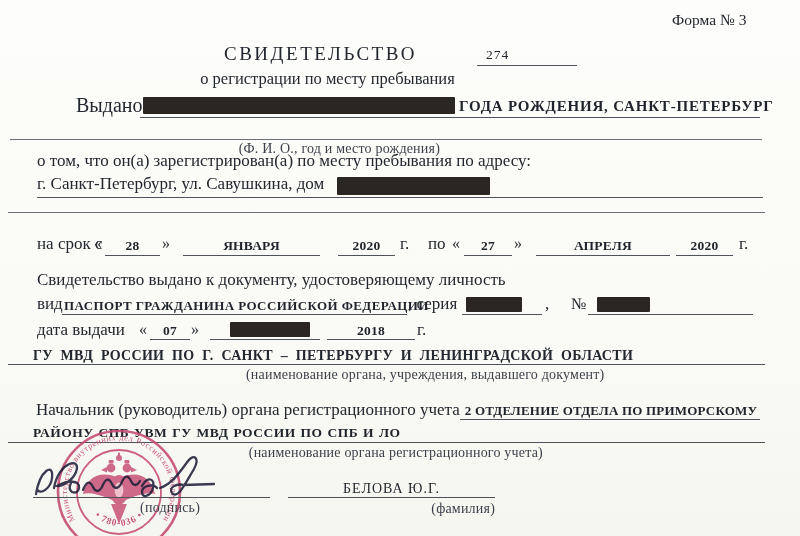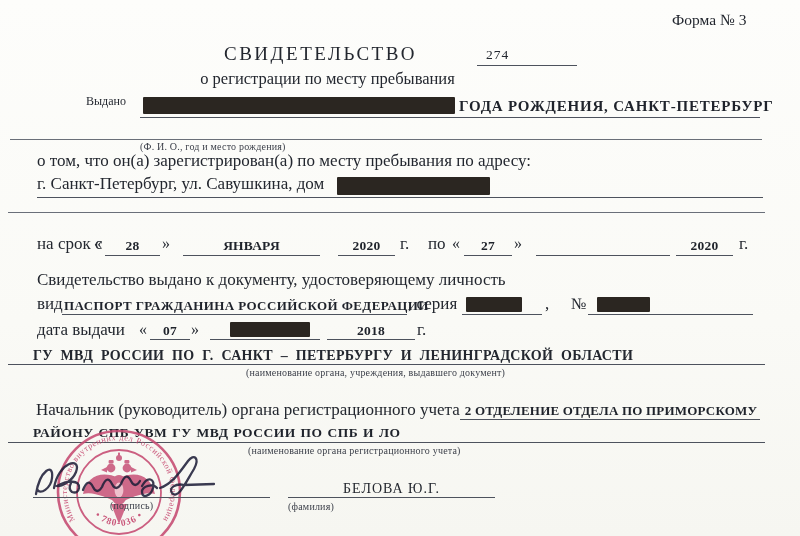--- a/index.html
+++ b/index.html
@@ -4,40 +4,40 @@
 <style>
   html,body{margin:0;padding:0;background:#e9e9e6;}
   .page{
     position:relative;width:800px;height:536px;overflow:hidden;
     background:linear-gradient(180deg,#fdfdfb 0%,#fafaf6 60%,#f6f6f1 100%);
     font-family:"Liberation Serif","DejaVu Serif",serif;
     color:#23272f;
   }
   .abs{position:absolute;white-space:nowrap;}
   .txt{font-size:17px;color:#23272f;}
-  .cap{font-size:10px;color:#3b3f49;text-align:left;letter-spacing:.2px;}
+  .cap{font-size:14px;color:#3b3f49;text-align:right;letter-spacing:.2px;}
   .hline{border-top:1.6px solid #4d525d;height:0;}
   .bv{font-weight:bold;color:#1f232b;letter-spacing:.2px;font-size:13.5px;text-align:center;}
   .redact{background:#2b2621;border-radius:1px;}
   .q{font-size:16px;color:#2a2e36;}
   svg text{font-family:"Liberation Serif","DejaVu Serif",serif;}
 </style>
 </head>
 <body>
 
 <div class="page">
 
   <div class="abs txt" style="left:672px;top:11px;font-size:15.5px;">Форма № 3</div>
 
   <div class="abs" style="left:224px;top:43px;font-size:19px;letter-spacing:2.5px;">СВИДЕТЕЛЬСТВО</div>
   <div class="abs" style="left:486px;top:47px;font-size:13.5px;letter-spacing:1px;">274</div>
   <div class="abs hline" style="left:477px;top:65px;width:100px;"></div>
   <div class="abs" style="left:155px;top:69px;width:345px;text-align:center;font-size:16.5px;">о регистрации по месту пребывания</div>
 
-  <div class="abs txt" style="left:86px;top:94px;font-size:12px;">Выдано</div>
+  <div class="abs txt" style="left:76px;top:94px;font-size:20px;">Выдано</div>
   <div class="abs redact" style="left:143px;top:97px;width:312px;height:17px;"></div>
   <div class="abs bv" style="left:459px;top:98px;font-size:15px;letter-spacing:.8px;">ГОДА РОЖДЕНИЯ, САНКТ-ПЕТЕРБУРГ</div>
   <div class="abs hline" style="left:140px;top:117px;width:620px;"></div>
 
   <div class="abs hline" style="left:10px;top:139px;width:752px;border-top-color:#6a6f79;"></div>
   <div class="abs cap" style="left:140px;top:141px;width:300px;">(Ф. И. О., год и место рождения)</div>
 
   <div class="abs txt" style="left:37px;top:174px;">г. Санкт-Петербург, ул. Савушкина, дом</div>
   <div class="abs txt" style="left:37px;top:151px;">о том, что он(а) зарегистрирован(а) по месту пребывания по адресу:</div>
   <div class="abs redact" style="left:337px;top:177px;width:153px;height:18px;"></div>
@@ -48,20 +48,21 @@
   <div class="abs q" style="left:94px;top:235px;">«</div>
   <div class="abs bv" style="left:105px;top:238px;width:55px;">28</div>
   <div class="abs q" style="left:162px;top:235px;">»</div>
   <div class="abs bv" style="left:183px;top:238px;width:137px;">ЯНВАРЯ</div>
   <div class="abs bv" style="left:338px;top:238px;width:57px;">2020</div>
   <div class="abs txt" style="left:400px;top:234px;">г.</div>
   <div class="abs txt" style="left:428px;top:234px;">по</div>
   <div class="abs q" style="left:452px;top:235px;">«</div>
   <div class="abs bv" style="left:464px;top:238px;width:48px;">27</div>
   <div class="abs q" style="left:514px;top:235px;">»</div>
+  <div class="abs bv" style="left:536px;top:238px;width:134px;">АПРЕЛЯ</div>
   <div class="abs bv" style="left:676px;top:238px;width:57px;">2020</div>
   <div class="abs txt" style="left:739px;top:234px;">г.</div>
   <div class="abs hline" style="left:105px;top:255px;width:55px;"></div>
   <div class="abs hline" style="left:183px;top:255px;width:137px;"></div>
   <div class="abs hline" style="left:338px;top:255px;width:57px;"></div>
   <div class="abs hline" style="left:464px;top:255px;width:48px;"></div>
   <div class="abs hline" style="left:536px;top:255px;width:134px;"></div>
   <div class="abs hline" style="left:676px;top:255px;width:57px;"></div>
 
   <div class="abs txt" style="left:37px;top:270px;">Свидетельство выдано к документу, удостоверяющему личность</div>

